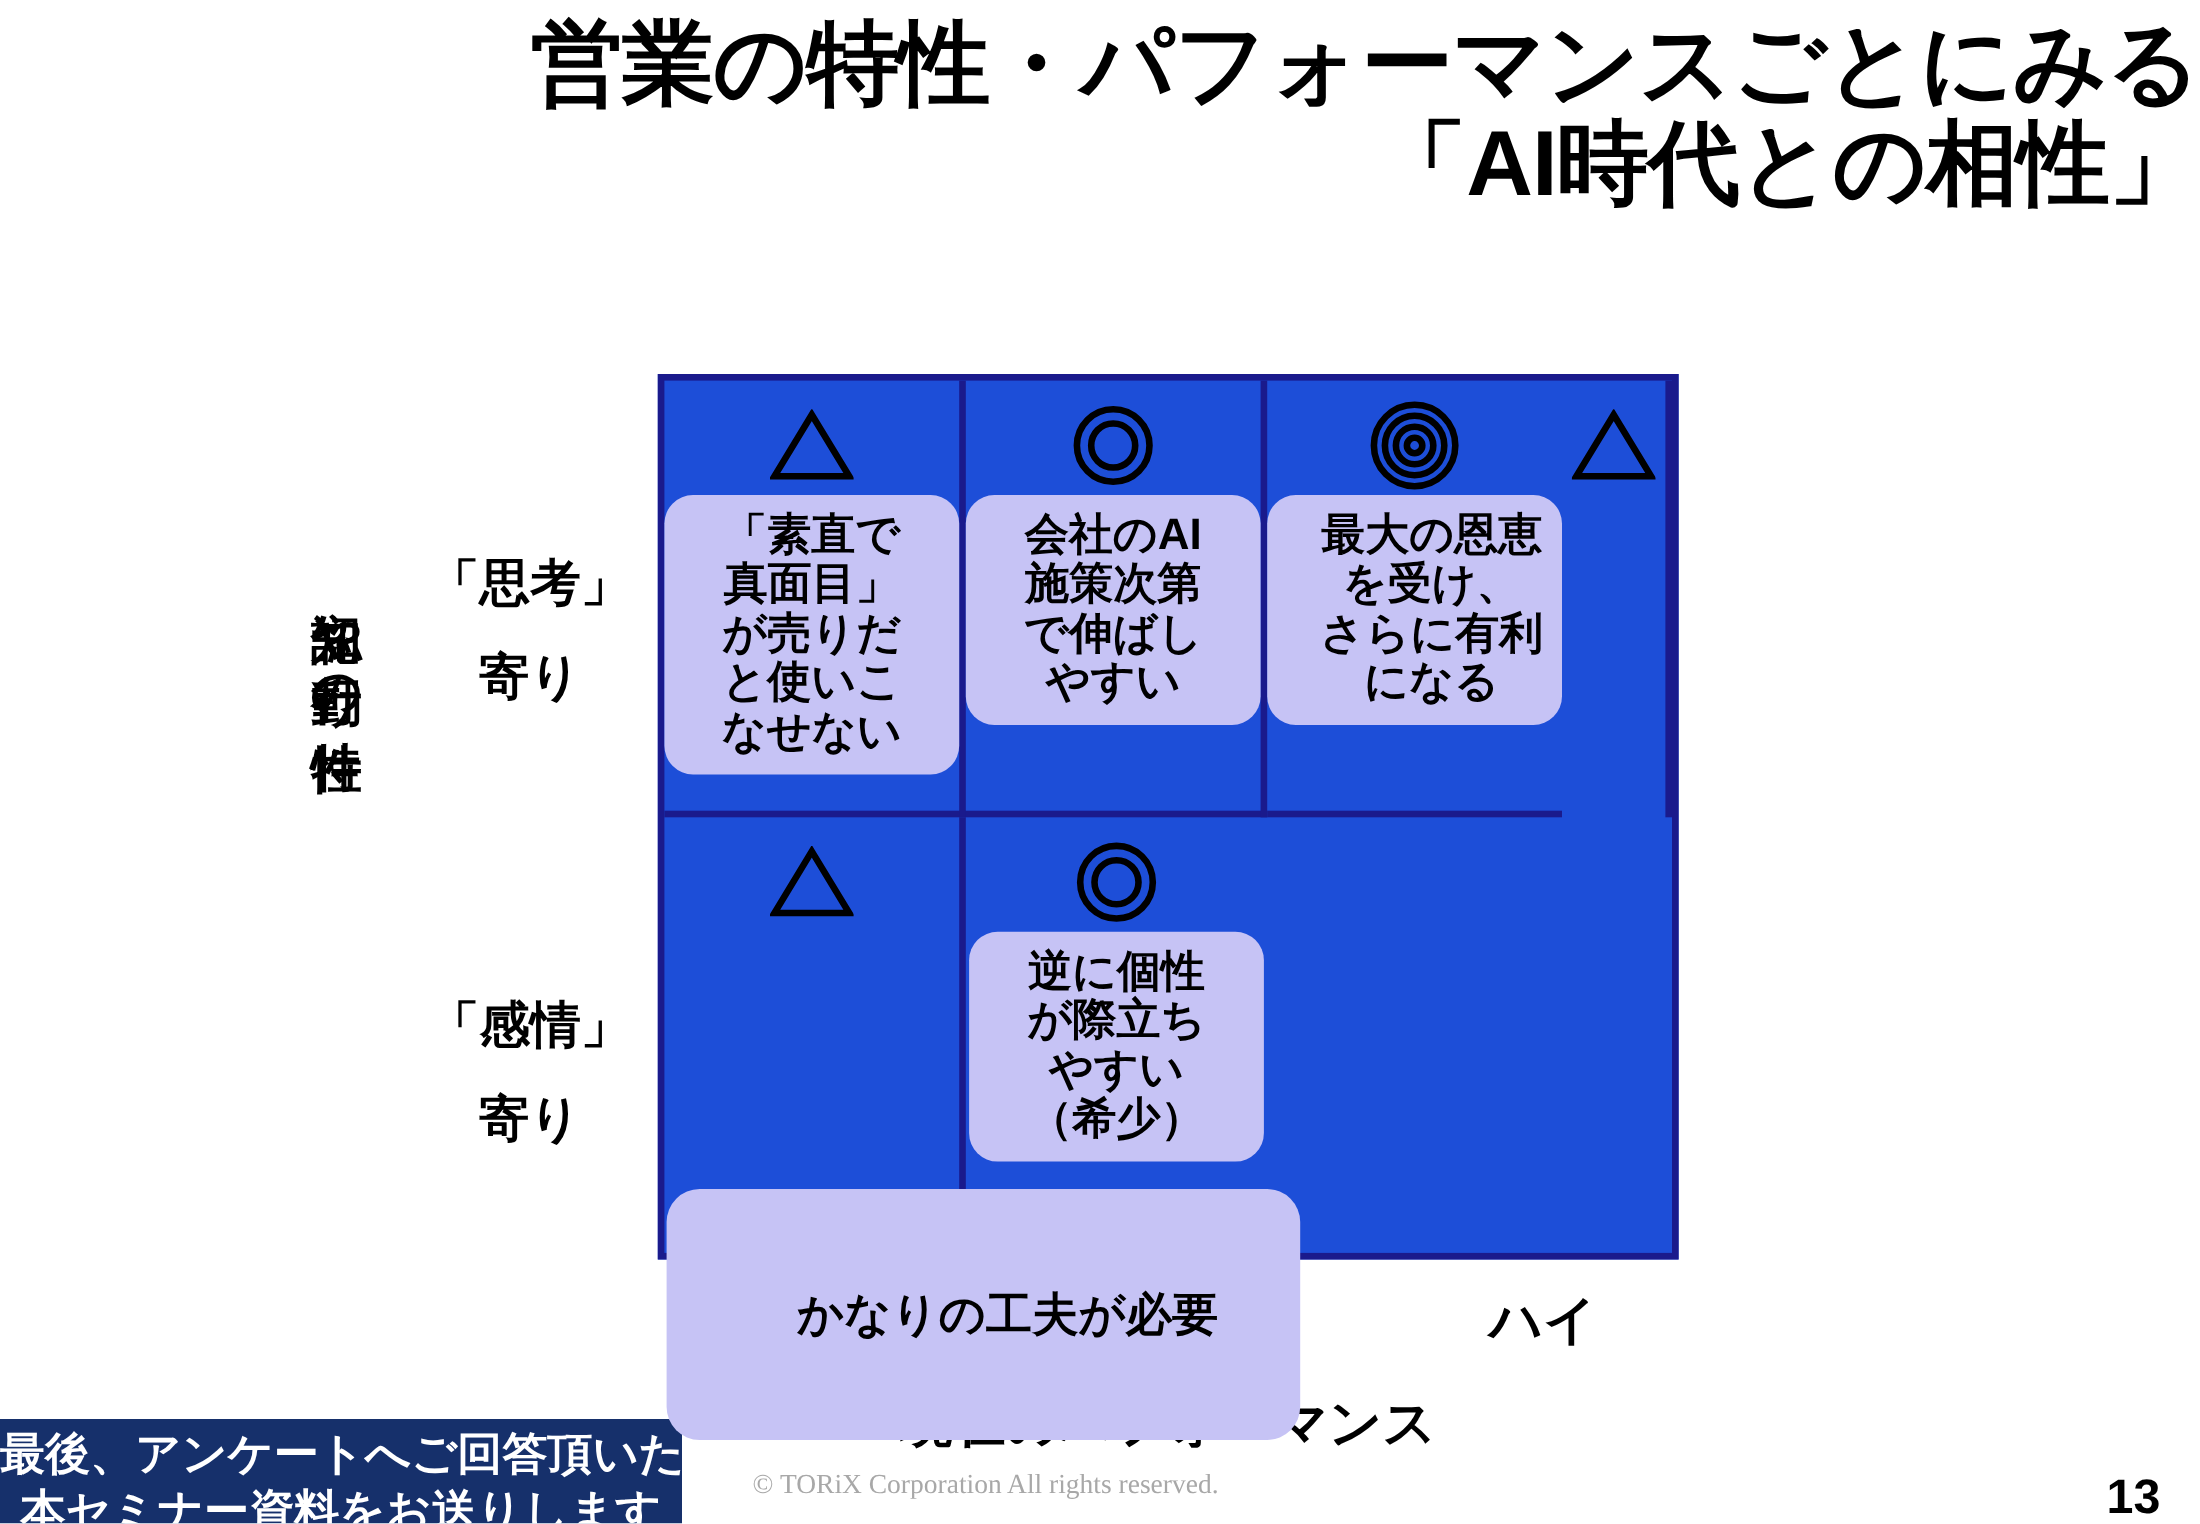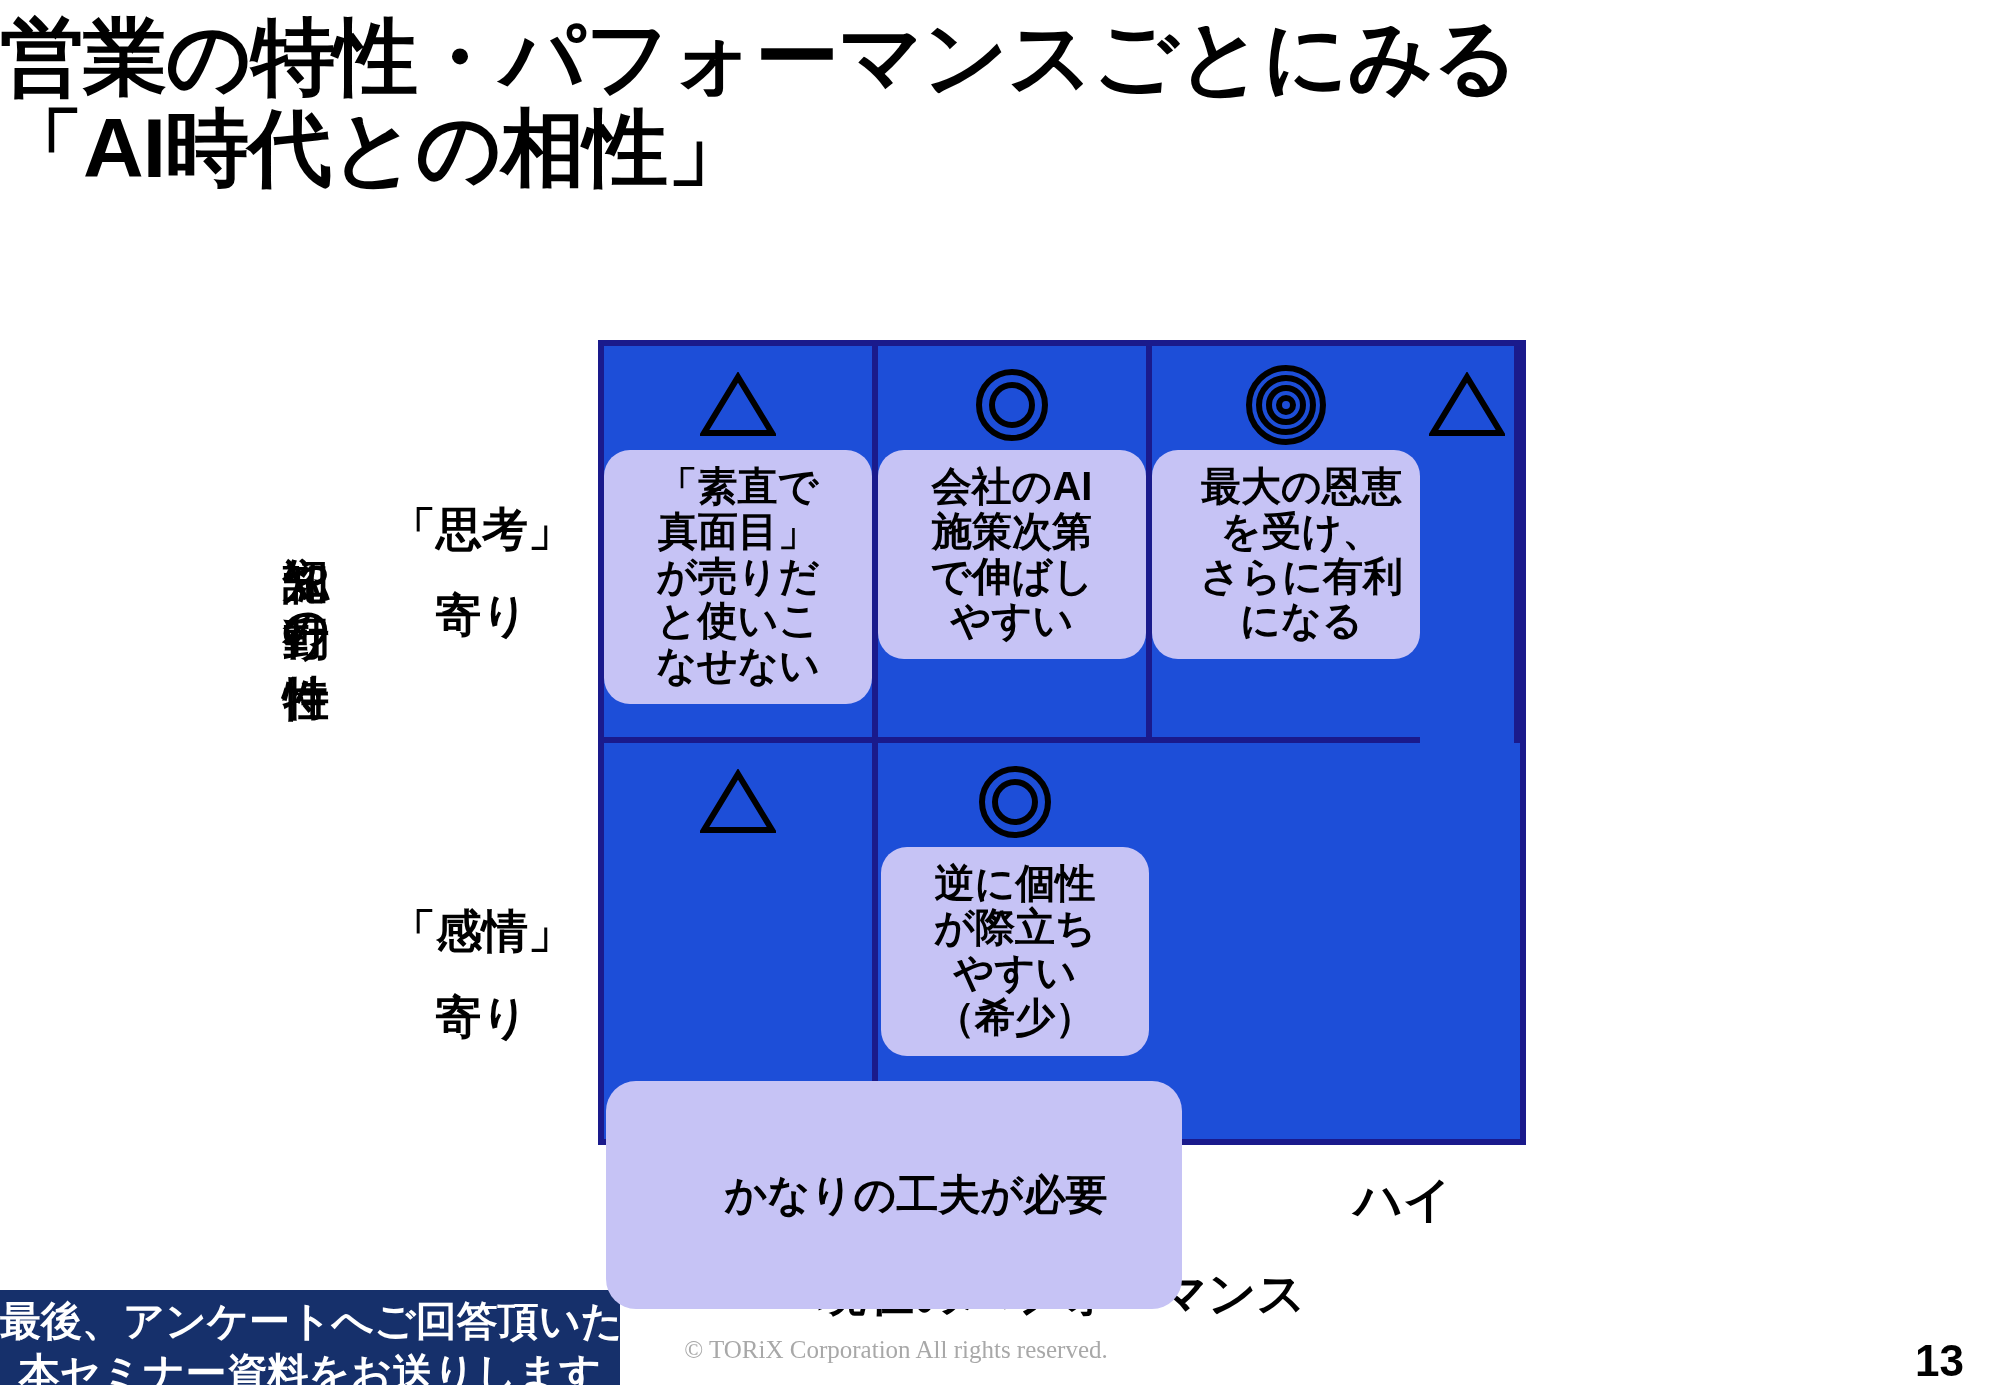--- a/index.html
+++ b/index.html
@@ -8,21 +8,21 @@
     background: #ffffff;
     font-family: "Liberation Sans", "DejaVu Sans", sans-serif;
     overflow: hidden;
   }
   .slide { position: relative; width: 2000px; height: 1385px; background: #fff; }
 
   
   .title {
     position: absolute;
     left: 0; top: 12px; width: 2000px;
-    text-align: left;
+    text-align: right;
     color: #000;
     font-weight: 900;
     font-size: 84px;
     line-height: 1.08;
     letter-spacing: -1px;
   }
   .title .line { display: block; white-space: nowrap; }
 
   
   .matrix {

